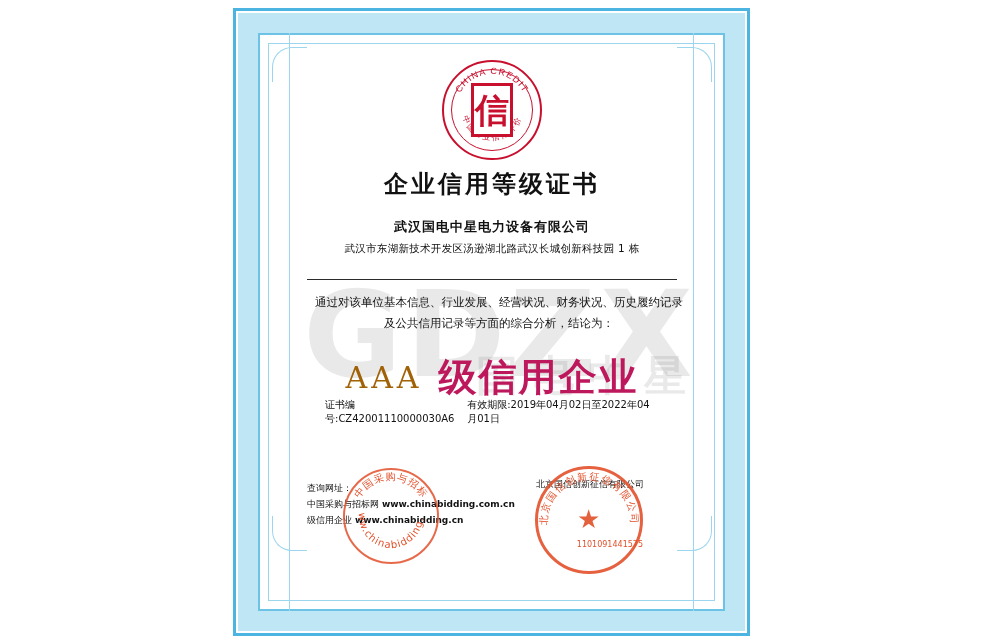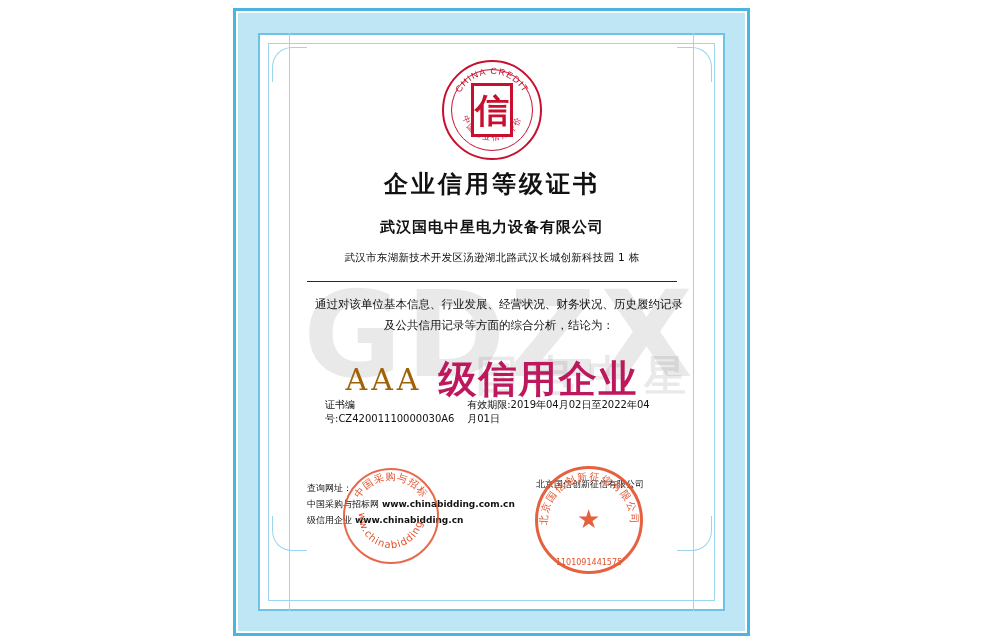--- a/index.html
+++ b/index.html
@@ -192,32 +192,32 @@
 
   .cert-title {
     font-size: 24px;
     font-weight: bold;
     letter-spacing: 3px;
     color: #111111;
     margin: 8px 0 18px 0;
     font-family: "DejaVu Sans", sans-serif;
   }
   .company-name {
-    font-size: 15px;
+    font-size: 13px;
     font-weight: bold;
     letter-spacing: 1px;
     color: #111111;
-    margin-bottom: 14px;
+    margin-bottom: 6px;
     font-family: "DejaVu Sans", sans-serif;
   }
   .company-address {
     font-size: 10.5px;
     color: #111111;
     letter-spacing: 0.3px;
-    padding-bottom: 16px;
+    padding-bottom: 23px;
     margin: 0 18px 0 18px;
     border-bottom: 1px solid #2b2b2b;
     font-family: "DejaVu Sans", sans-serif;
   }
   .statement {
     margin: 12px 12px 0 26px;
     font-size: 11.5px;
     line-height: 21px;
     color: #111111;
     text-align: justify;
@@ -322,23 +322,23 @@
   }
   .stamp-official svg text {
     fill: #e2502a;
     font-size: 10px;
     font-family: "DejaVu Sans", sans-serif;
     letter-spacing: 1.5px;
   }
   .stamp-official .bottom-num {
     position: absolute;
     left: 0;
-    top: 92px;
+    top: 74px;
     width: 108px;
-    text-align: center;
+    text-align: right;
     font-size: 8px;
     color: #e2502a;
     font-family: "DejaVu Sans", sans-serif;
   }
   .stamp-caption {
     position: absolute;
     left: 510px;
     top: 478px;
     width: 160px;
     text-align: center;

